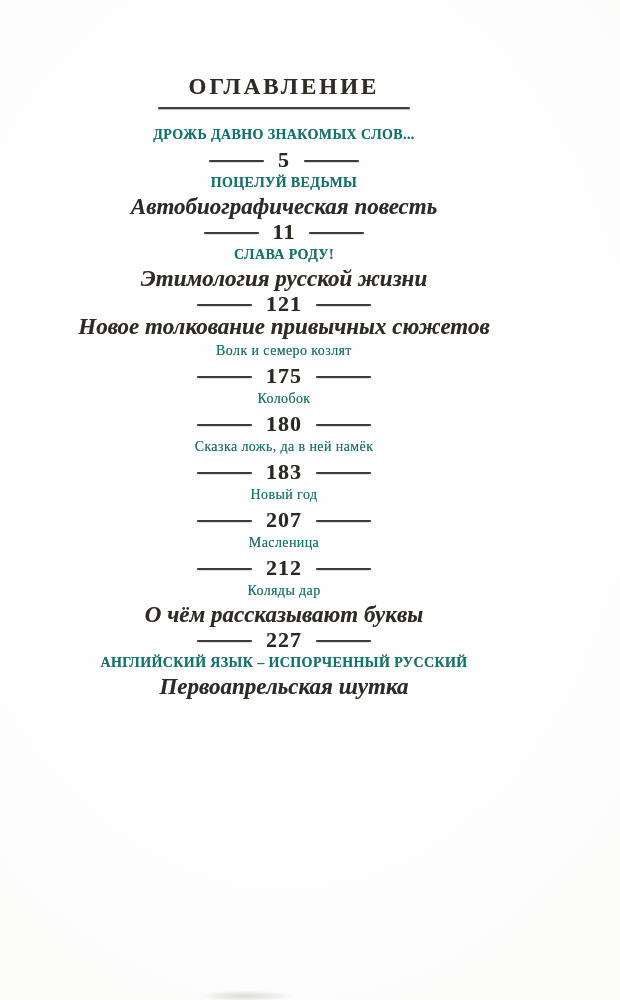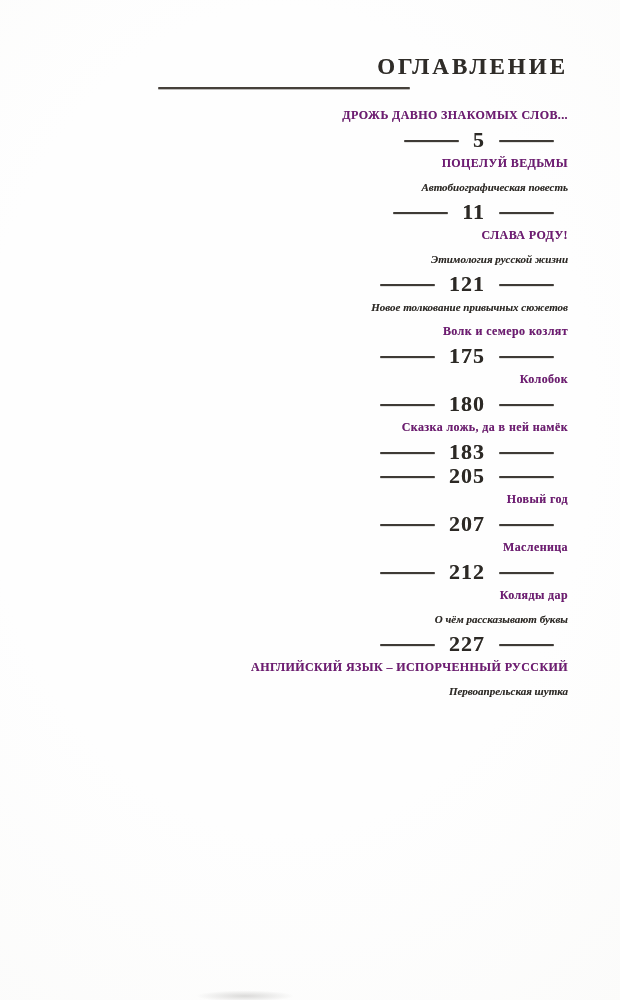--- a/index.html
+++ b/index.html
@@ -12,22 +12,22 @@
     overflow: hidden;
     font-family: "Liberation Serif", "DejaVu Serif", serif;
     background:
       radial-gradient(ellipse 70px 8px at 245px 996px, rgba(140,138,135,0.30), rgba(140,138,135,0) 70%),
       radial-gradient(ellipse 90% 75% at 46% 42%, #fefefe 55%, #fbfbfa 100%);
     color: #2e2b27;
   }
   .page {
     box-sizing: border-box;
     width: 568px;            
-    padding-top: 52px;
-    text-align: right;
+    padding-top: 72px;
+    text-align: center;
   }
   .toc-title {
     margin: 0;
     font-size: 23px;
     line-height: 30px;
     font-weight: bold;
     letter-spacing: 3px;
     color: #2f2c28;
     text-shadow: 0 0 0.5px rgba(47,44,40,0.55);
   }
@@ -37,35 +37,35 @@
     margin: 5px auto 0 auto;
     background: #45403a;
     box-shadow: 0 1px 0 rgba(69,64,58,0.35);
     border-radius: 1px;
   }
   .toc-list {
     margin-top: 14px;
   }
   .toc-entry { margin: 0; }
   .entry-title {
-    font-size: 12px;
+    font-size: 14px;
     line-height: 24px;
     letter-spacing: 0.4px;
-    color: #701a75;
+    color: #0f766e;
     text-shadow: 0 0 0.4px rgba(46,43,39,0.5);
     white-space: nowrap;
   }
   .toc-entry.section .entry-title {
     font-weight: 600;
   }
   .toc-entry.chapter .entry-title {
-    font-weight: bold;
+    font-weight: normal;
   }
   .entry-subtitle {
-    font-size: 11px;
+    font-size: 23px;
     line-height: 24px;
     font-style: italic;
     font-weight: 600;
     color: #2e2b27;
     text-shadow: 0 0 0.4px rgba(46,43,39,0.45);
     white-space: nowrap;
   }
   .entry-pageline {
     line-height: 24px;
     height: 24px;
@@ -145,23 +145,20 @@
 
   <div class="toc-entry chapter">
     <div class="entry-title">Сказка ложь, да в ней намёк</div>
 
     <div class="entry-pageline">
       <span class="dash"></span><span class="entry-page">183</span><span class="dash"></span>
     </div>
   </div>
 
   <div class="toc-entry section">
-    <div class="entry-pageline">
-      <span class="dash"></span><span class="entry-page">205</span><span class="dash"></span>
-    </div>
   </div>
 
   <div class="toc-entry chapter">
     <div class="entry-title">Новый год</div>
 
     <div class="entry-pageline">
       <span class="dash"></span><span class="entry-page">207</span><span class="dash"></span>
     </div>
   </div>
 

